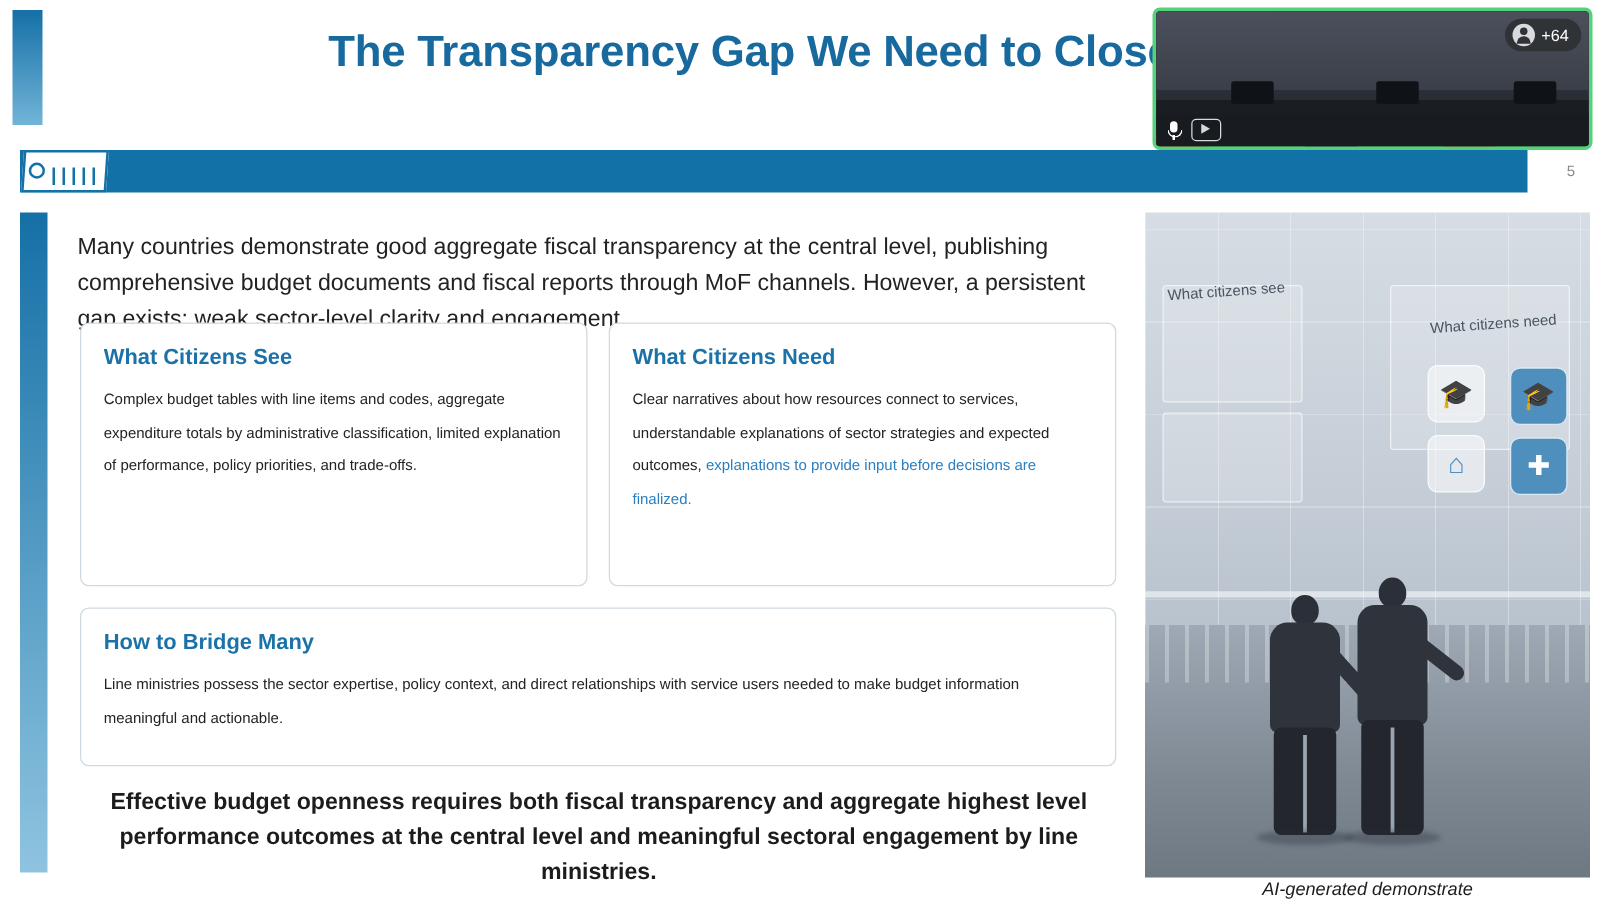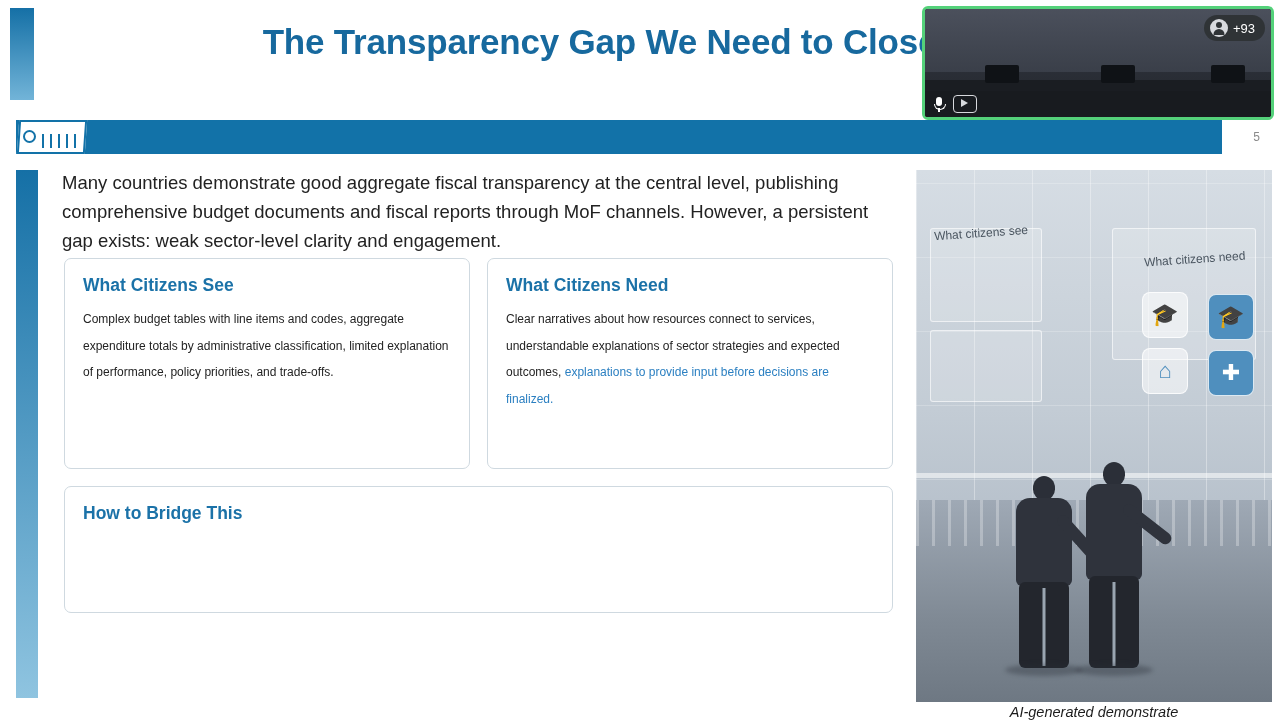--- a/index.html
+++ b/index.html
@@ -109,21 +109,21 @@
     top: 170px;
     width: 22px;
     height: 528px;
     background: linear-gradient(180deg, #1570a6 0%, #8fc4e0 100%);
   }
 
   
   .intro {
     position: absolute;
     left: 62px;
-    top: 168px;
+    top: 182px;
     width: 840px;
     font-size: 18.5px;
     line-height: 29px;
     color: #222222;
   }
 
   
   .card {
     position: absolute;
     background: #ffffff;
@@ -515,23 +515,25 @@
     <div class="card-title">What Citizens See</div>
     <div class="card-body">Complex budget tables with line items and codes, aggregate expenditure totals by administrative classification, limited explanation of performance, policy priorities, and  trade-offs.</div>
   </div>
 
   <div class="card" id="card-need">
     <div class="card-title">What Citizens Need</div>
     <div class="card-body"><span>Clear narratives about how resources connect to services, understandable explanations of sector strategies and expected outcomes, </span><span class="hl">explanations to provide input before decisions are finalized.</span></div>
   </div>
 
   <div class="card" id="card-bridge">
-    <div class="card-title">How to Bridge This</div>
+    <div class="card-title">How to Bridge Many</div>
+    <div class="card-body">Line ministries possess the sector expertise, policy context, and direct relationships with service users needed to make budget information meaningful and actionable.</div>
   </div>
 
+  <div class="closing">Effective budget openness requires both fiscal transparency and aggregate highest level performance outcomes at the central level and meaningful sectoral engagement by line ministries.</div>
 
   <div class="illustration">
     <div class="ill-window-grid"></div>
 
     <div class="ill-panel" style="left:14px; top:58px; width:110px; height:92px;"></div>
     <div class="ill-panel" style="left:14px; top:160px; width:110px; height:70px;"></div>
     <div class="ill-panel" style="left:196px; top:58px; width:142px; height:130px;"></div>
 
     <div class="ill-label" style="left:18px; top:56px; transform:rotate(-4deg);">What citizens see</div>
     <div class="ill-label" style="left:228px; top:82px; transform:rotate(-4deg);">What citizens need</div>
@@ -583,21 +585,21 @@
         <div class="b" style="background:#8c2f2a;"></div>
       </div>
 
       <div class="pip-table"></div>
       <div class="pip-screen" style="left:60px; bottom:34px; width:34px; height:18px;"></div>
       <div class="pip-screen" style="left:176px; bottom:34px; width:34px; height:18px;"></div>
       <div class="pip-screen" style="left:286px; bottom:34px; width:34px; height:18px;"></div>
 
       <div class="pip-badge">
         <span class="person-glyph"></span>
-        <span>+93</span>
+        <span>+64</span>
       </div>
 
       <div class="pip-bottom">
         <span class="mic-icon">
           <span class="cap"></span>
             <span class="arc"></span>
             <span class="stem"></span>
         </span>
         <span class="yt-icon"></span>
       </div>

